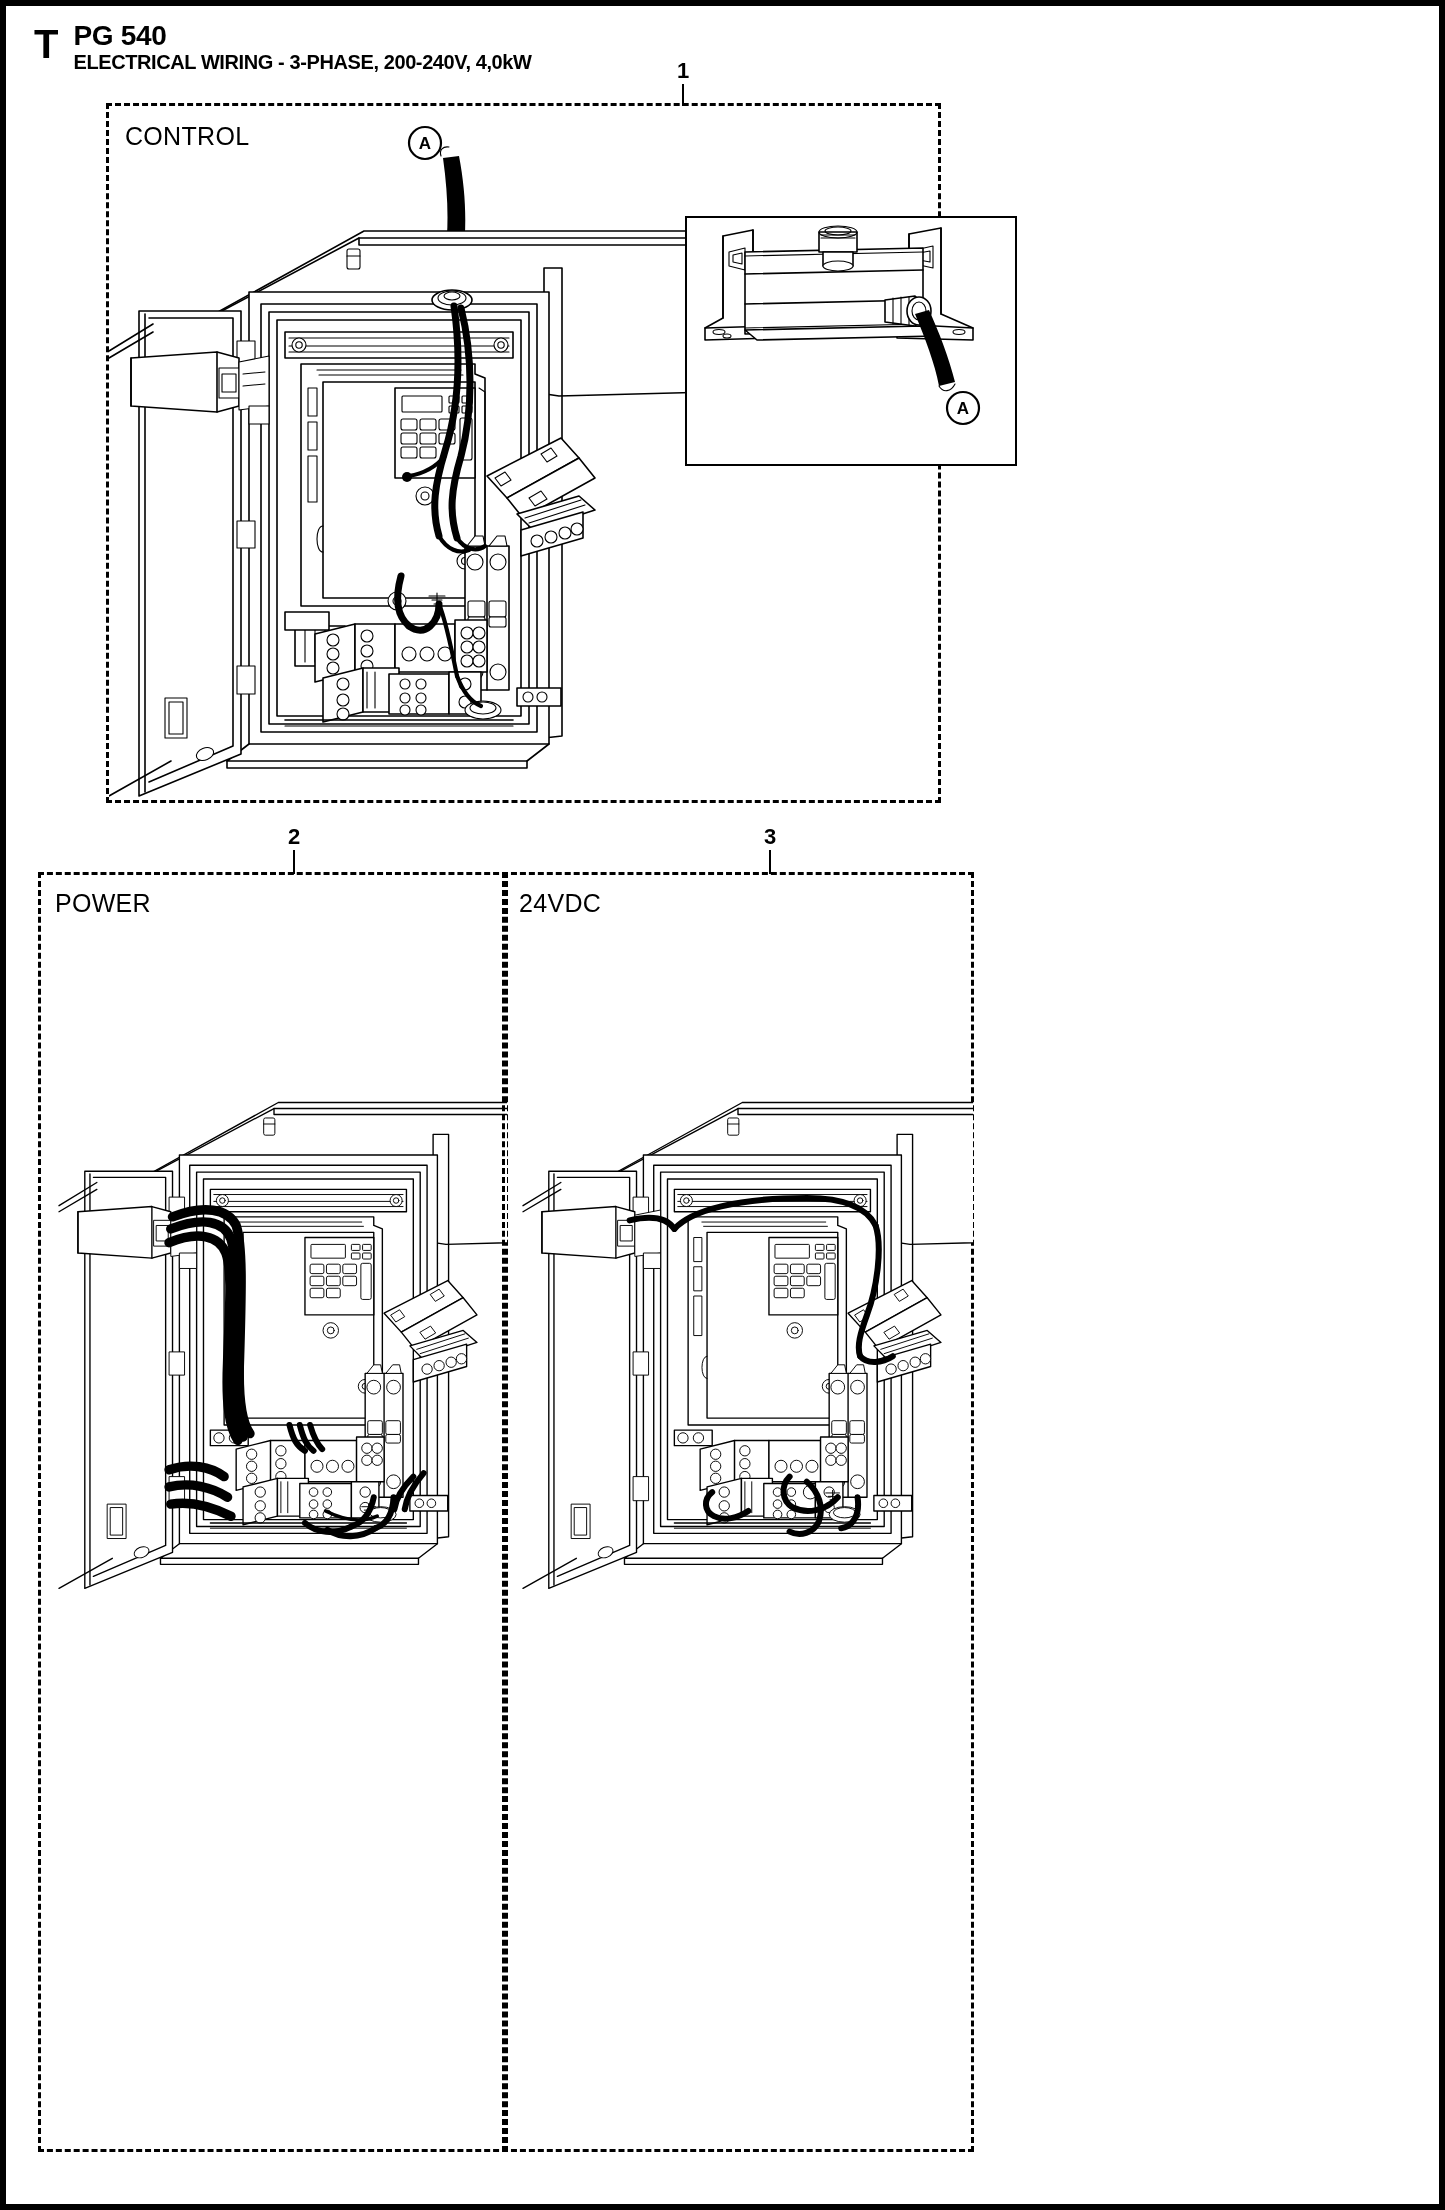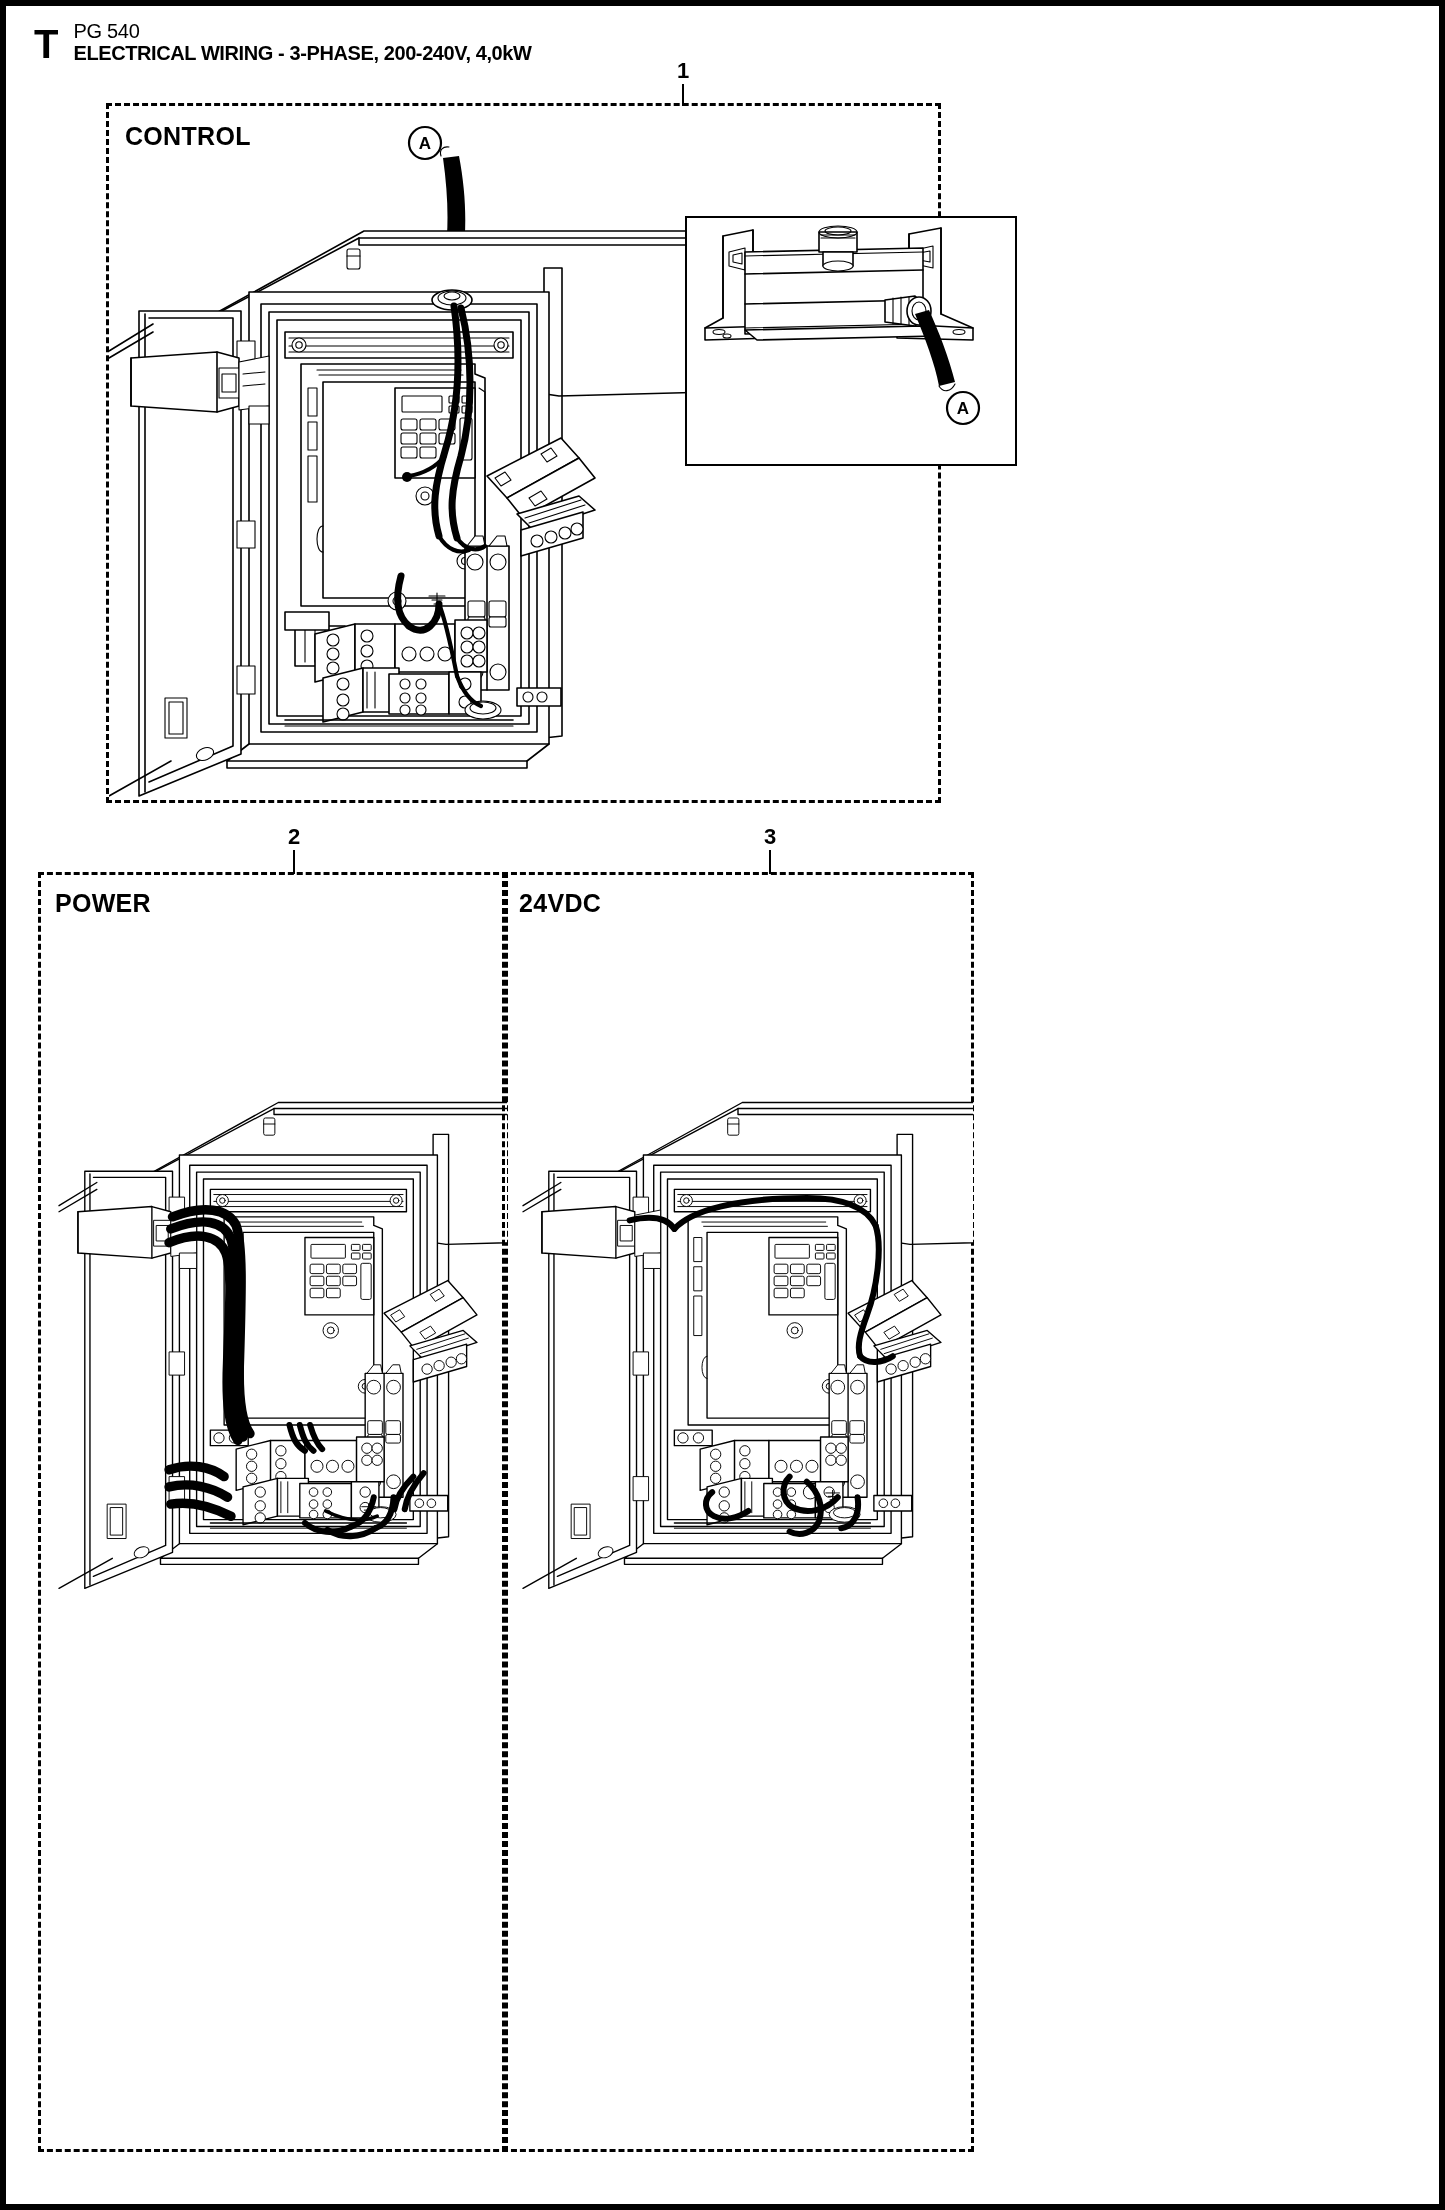--- a/index.html
+++ b/index.html
@@ -4,26 +4,26 @@
 <style>
   html,body{margin:0;padding:0;background:#fff;}
   body{width:1445px;height:2210px;font-family:"Liberation Sans",sans-serif;position:relative;overflow:hidden;}
 
   #page{position:absolute;left:0;top:0;width:1445px;height:2210px;box-sizing:border-box;border:6px solid #000;background:#fff;}
 
   
   #header{position:absolute;left:28px;top:14px;display:flex;align-items:flex-start;}
   #section-letter{font-size:40px;font-weight:bold;line-height:1;margin-right:16px;margin-top:4px;letter-spacing:-1px;}
   #title-block{display:flex;flex-direction:column;}
-  #model{font-size:20px;font-weight:normal;line-height:1.12;letter-spacing:-0.3px;}
+  #model{font-size:28px;font-weight:bold;line-height:1.12;letter-spacing:-0.3px;}
   #subtitle{font-size:20px;font-weight:bold;line-height:1.12;letter-spacing:-0.4px;white-space:nowrap;}
 
   
   .panel{position:absolute;box-sizing:border-box;border:3px dashed #000;}
-  .panel-label{position:absolute;font-size:25px;font-weight:bold;letter-spacing:0.3px;}
+  .panel-label{position:absolute;font-size:25px;font-weight:normal;letter-spacing:0.3px;}
 
   #panel-control{left:100px;top:97px;width:835px;height:700px;}
   #label-control{left:16px;top:16px;}
   #panel-power{left:32px;top:866px;width:470px;height:1280px;}
   #label-power{left:14px;top:14px;}
   #panel-24vdc{left:496px;top:866px;width:472px;height:1280px;}
   #label-24vdc{left:14px;top:14px;}
 
   
   .callout{position:absolute;font-size:22px;font-weight:bold;text-align:center;}

